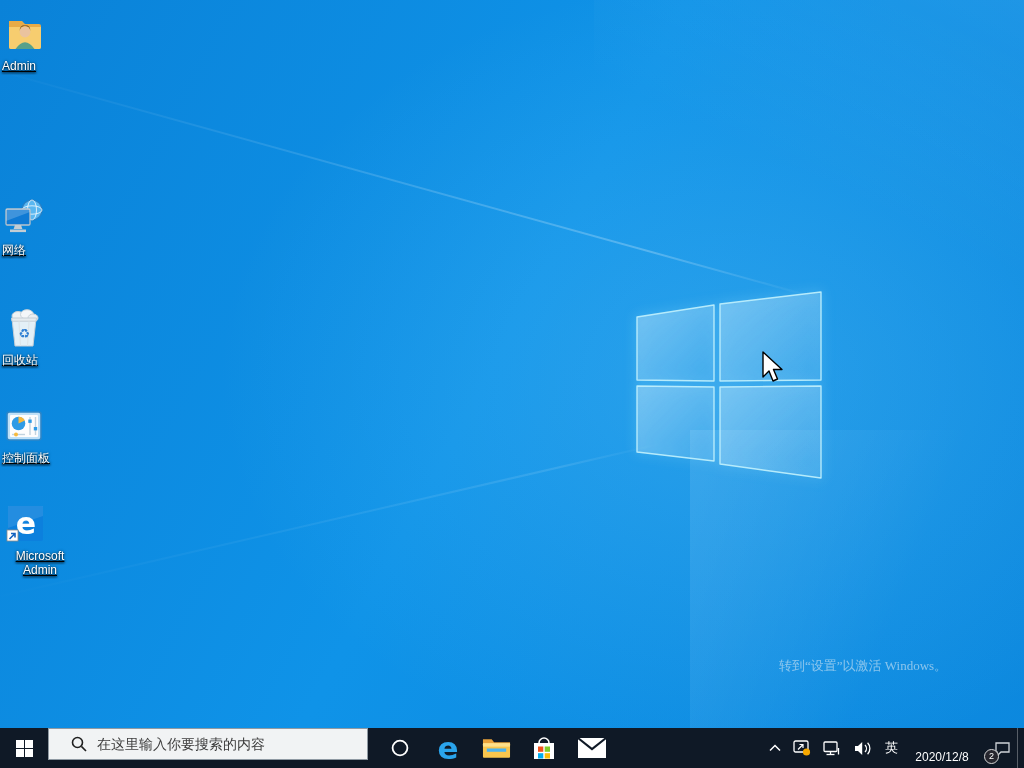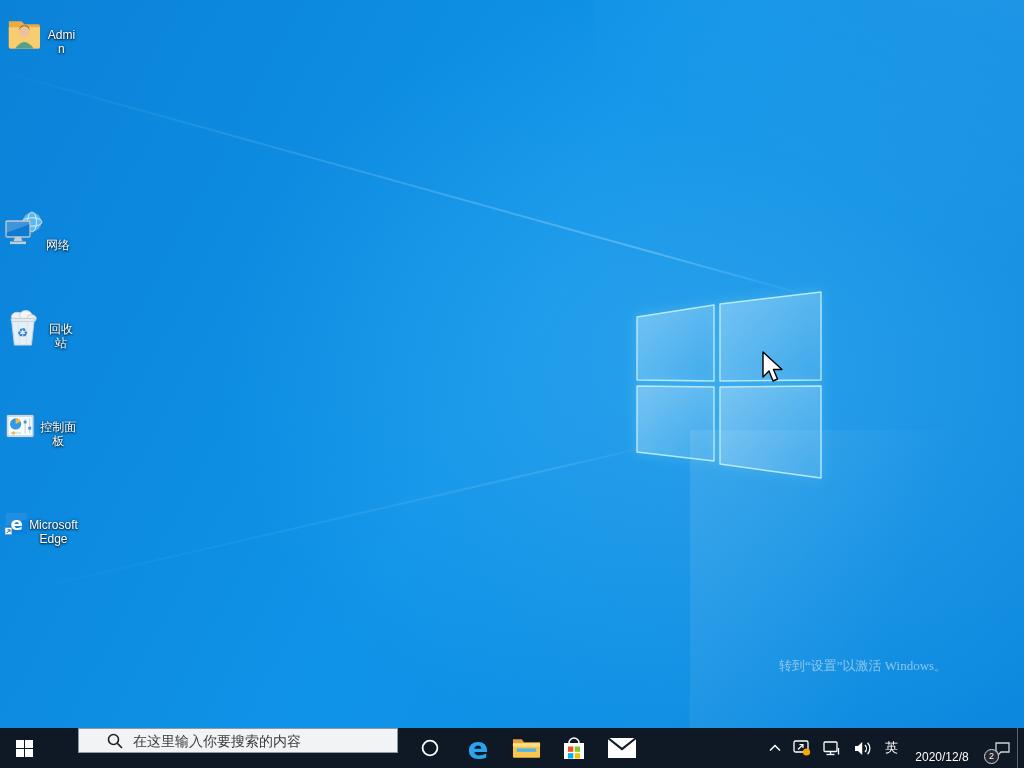--- a/index.html
+++ b/index.html
@@ -23,42 +23,42 @@
   .beam-c{ left:690px; top:430px; width:334px; height:338px;
     background:linear-gradient(112deg, rgba(255,255,255,0.10), rgba(255,255,255,0) 60%); }
   .beam-d{ left:-20px; top:600px; width:700px; height:2px;
     background:linear-gradient(90deg, rgba(255,255,255,0) 0%, rgba(255,255,255,0.28) 85%, rgba(255,255,255,0) 100%);
     transform:rotate(-13deg); transform-origin:left center; opacity:.4; }
 
   .win-logo{ position:absolute; left:630px; top:286px;
     filter:drop-shadow(0 0 6px rgba(170,235,255,0.55)); }
 
   
-  .desk-icon{ position:absolute; left:2px; width:76px; display:flex; flex-direction:row;
-    align-items:flex-end; cursor:default; }
+  .desk-icon{ position:absolute; left:2px; width:76px; display:flex; flex-direction:column;
+    align-items:flex-start; cursor:default;text-decoration:underline; }
   .desk-icon .glyph{ width:44px; height:44px; display:block; }
   .desk-icon .caption{ margin-top:3px; font-size:12px; line-height:14px; color:#fff; text-align:center;
     text-shadow:0 1px 2px rgba(0,0,0,0.85), 0 0 3px rgba(0,0,0,0.55); word-break:break-word; }
 
   
   .activation{ position:absolute; left:779px; top:646px; color:rgba(235,241,246,0.55); pointer-events:none; }
   .activation .l1{ font-size:20px; line-height:24px; font-weight:400; }
   .activation .l2{ font-size:13px; line-height:20px; margin-top:10px;font-family:Liberation Serif, serif; }
 
   
   .cursor{ position:absolute; left:760px; top:350px; pointer-events:none; }
 
   
   .taskbar{ position:absolute; left:0; bottom:0; width:1024px; height:40px; background:#0f1926;
     display:flex; align-items:stretch; z-index:20; }
   .tb-btn{ width:48px; height:40px; display:flex; align-items:center; justify-content:center;
     background:transparent; border:none; cursor:pointer; }
   .tb-btn.app{ width:48px; }
-  .searchbox{ width:320px; height:25px; background:#f1f3f4; border:1px solid #8f9aa3;
-    display:flex; align-items:center; padding-left:28px;margin-left:30px; }
+  .searchbox{ width:320px; height:32px; background:#f1f3f4; border:1px solid #8f9aa3;
+    display:flex; align-items:center; padding-left:22px; }
   .searchbox input{ flex:1; height:100%; border:none; outline:none; background:transparent;
     font-size:14px; color:#222; margin-left:10px; font-family:inherit; }
   .searchbox input::placeholder{ color:#3c3c3c; opacity:1; }
 
   .tray{ margin-left:auto; display:flex; align-items:center; height:40px; }
   .tray-btn{ height:40px; display:flex; align-items:center; justify-content:center;
     background:transparent; border:none; cursor:pointer; padding:0 6px; }
   .lang{ color:#fff; font-size:13px; padding:0 7px; }
   .clock{ width:74px; height:40px; display:flex; flex-direction:column; justify-content:flex-end;
     align-items:center; padding-bottom:4px; color:#fff; font-size:12px; cursor:pointer; }
@@ -109,21 +109,21 @@
       <path d="M7 9 h13 l3 3 h14 a2 2 0 0 1 2 2 v21 a2 2 0 0 1 -2 2 H9 a2 2 0 0 1 -2 -2 Z" fill="#e8ab46"></path>
       <path d="M7 15 h32 v20 a2 2 0 0 1 -2 2 H9 a2 2 0 0 1 -2 -2 Z" fill="#f7cd6f"></path>
       <circle cx="23" cy="20" r="5.4" fill="#eac39e"></circle>
       <path d="M17.8 19 a5.2 5.2 0 0 1 10.4 0 q0.6 -5.8 -5.2 -5.8 q-5.8 0 -5.2 5.8" fill="#6f4c2e"></path>
       <path d="M13.5 37 q9.5 -13.5 19 0 z" fill="#57a18b"></path>
     </svg>
     <div class="caption">Admin</div>
   </div>
 
 
-  <div class="desk-icon" style="top:208px">
+  <div class="desk-icon" style="top:196px">
     <svg class="glyph" viewBox="0 0 44 44">
       <circle cx="30" cy="14" r="10" fill="#5ab7f0" stroke="#2a7fc2" stroke-width="1.2"></circle>
       <ellipse cx="30" cy="14" rx="4.5" ry="10" fill="none" stroke="rgba(255,255,255,0.75)" stroke-width="1"></ellipse>
       <ellipse cx="30" cy="14" rx="10" ry="4.2" fill="none" stroke="rgba(255,255,255,0.75)" stroke-width="1"></ellipse>
       <rect x="4" y="13" width="24" height="16" rx="1.2" fill="#0f7ad4" stroke="#bac4cb" stroke-width="1.3"></rect>
       <path d="M4 13 h24 v3 L4 25 Z" fill="rgba(255,255,255,0.2)"></path>
       <path d="M13 29 h6 l1.4 4 h-8.8 z" fill="#c3cdd4"></path>
       <rect x="8" y="33.5" width="16" height="2.6" fill="#c3cdd4"></rect>
     </svg>
     <div class="caption">网络</div>
@@ -159,21 +159,21 @@
   </div>
 
   <div class="desk-icon" style="top:502px">
     <svg class="glyph" viewBox="0 0 44 44">
       <rect x="6" y="4" width="35" height="35" rx="2" fill="#0c80dd"></rect>
       <path d="M6 4 h35 v10 L6 26 Z" fill="rgba(255,255,255,0.10)"></path>
       <text x="24" y="32" font-size="30" font-weight="bold" fill="#ffffff" text-anchor="middle" font-family="DejaVu Sans, sans-serif">e</text>
       <rect x="5" y="28" width="11" height="11" fill="#ffffff" stroke="#8a8a8a" stroke-width="0.8"></rect>
       <path d="M7.5 37 L13 31.5 M9 31.5 H13 V35.5" stroke="#1464c0" stroke-width="1.6" fill="none"></path>
     </svg>
-    <div class="caption">Microsoft Edge</div>
+    <div class="caption">Microsoft Admin</div>
   </div>
 
   <div class="activation">
     <div class="l2">转到“设置”以激活 Windows。</div>
   </div>
 
   <svg class="cursor" width="26" height="34" viewBox="0 0 26 34">
     <path d="M3 2 L3 27 L9 21 L13 31 L17.5 29 L13.5 19.5 L22 19.5 Z" fill="#ffffff" stroke="#000000" stroke-width="1.4" stroke-linejoin="round"></path>
   </svg>
 

